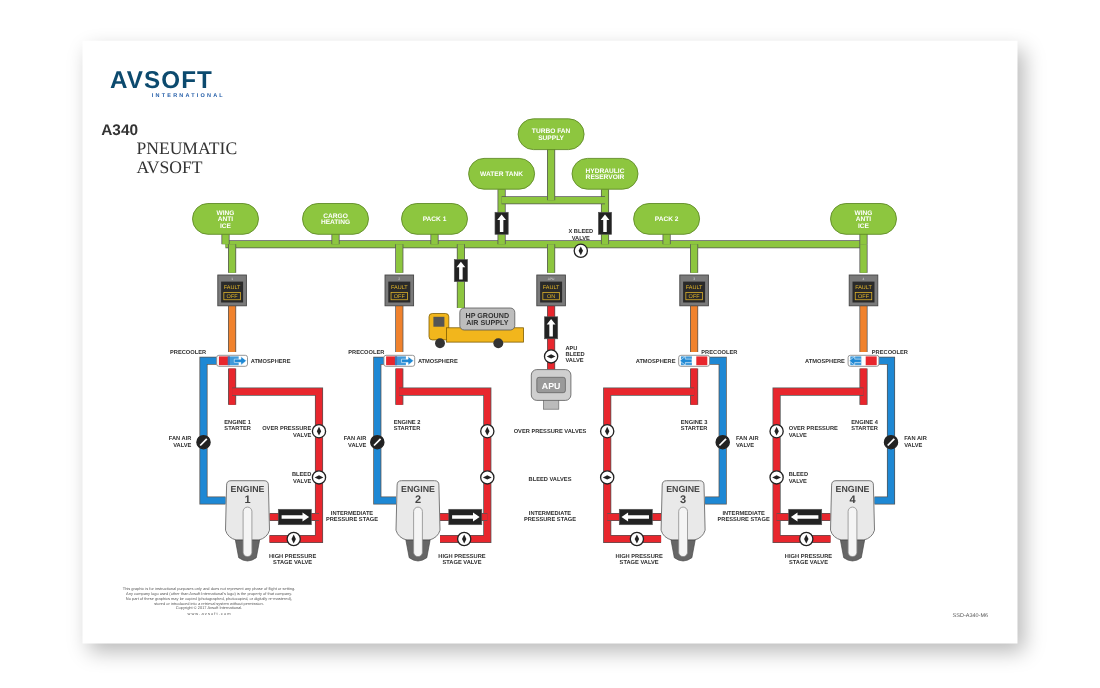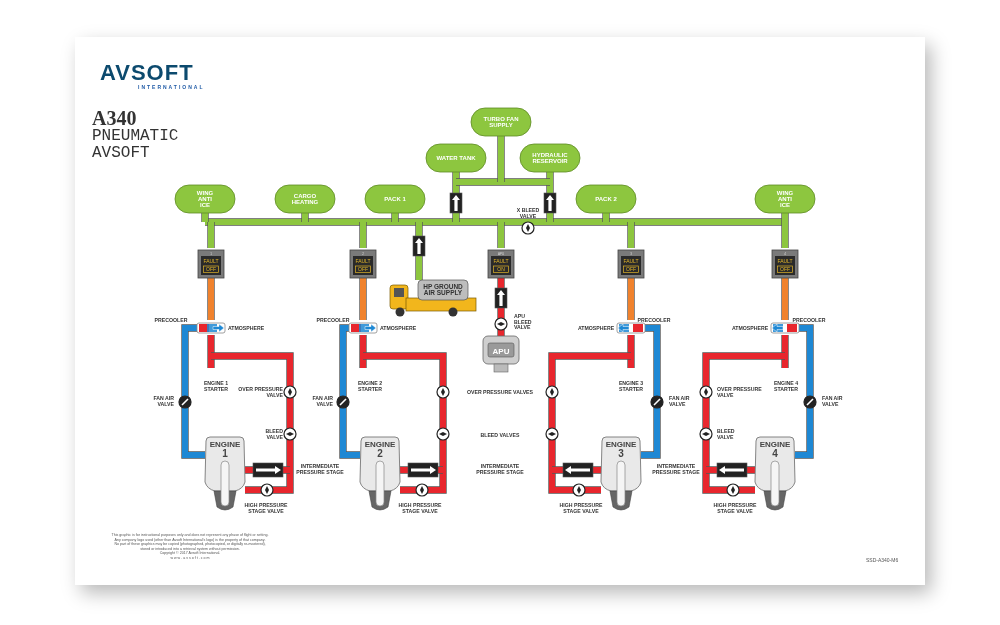--- a/index.html
+++ b/index.html
@@ -5,22 +5,22 @@
   html,body{margin:0;padding:0;}
   body{width:1000px;height:625px;background:#ffffff;position:relative;overflow:hidden;font-family:"Liberation Sans",sans-serif;}
   #paper{position:absolute;left:75px;top:37px;width:850px;height:548px;background:#fff;box-shadow:6px 8px 18px rgba(0,0,0,0.28);}
   #diagram{position:absolute;left:0;top:0;width:1000px;height:625px;}
   .lbl{font-family:"Liberation Sans",sans-serif;font-weight:bold;font-size:5.2px;fill:#333;}
   .node-txt{font-family:"Liberation Sans",sans-serif;font-weight:bold;font-size:6px;fill:#fff;}
   .logo{position:absolute;left:100px;top:62px;}
   .logo-main{font-family:"Liberation Sans",sans-serif;font-weight:bold;font-size:22px;color:#0c4a6e;letter-spacing:1px;line-height:22px;}
   .logo-sub{font-family:"Liberation Sans",sans-serif;font-weight:bold;font-size:5px;color:#1f5aa6;letter-spacing:2px;margin-left:38px;}
   .title{position:absolute;left:92px;top:110px;color:#333;line-height:17px;}
-  .title .t1{font-family:Liberation Serif, serif;font-weight:bold;font-size:20px;}
-  .title .t2{font-family:Liberation Mono, monospace;font-size:16px;display:block;}
+  .title .t1{font-family:Liberation Sans, sans-serif;font-weight:bold;font-size:14px;}
+  .title .t2{font-family:Liberation Serif, serif;font-size:16px;display:block;margin-left:32px;}
   .disclaimer{position:absolute;left:85px;top:533px;width:210px;text-align:center;font-family:"Liberation Sans",sans-serif;font-size:3.6px;color:#555;line-height:4.6px;}
   .docid{position:absolute;left:866px;top:557px;font-family:"Liberation Sans",sans-serif;font-size:5px;color:#555;}
 </style>
 </head>
 <body>
 
 <div id="paper"></div>
 
 <div class="logo">
   <div class="logo-main">AVSOFT</div>

